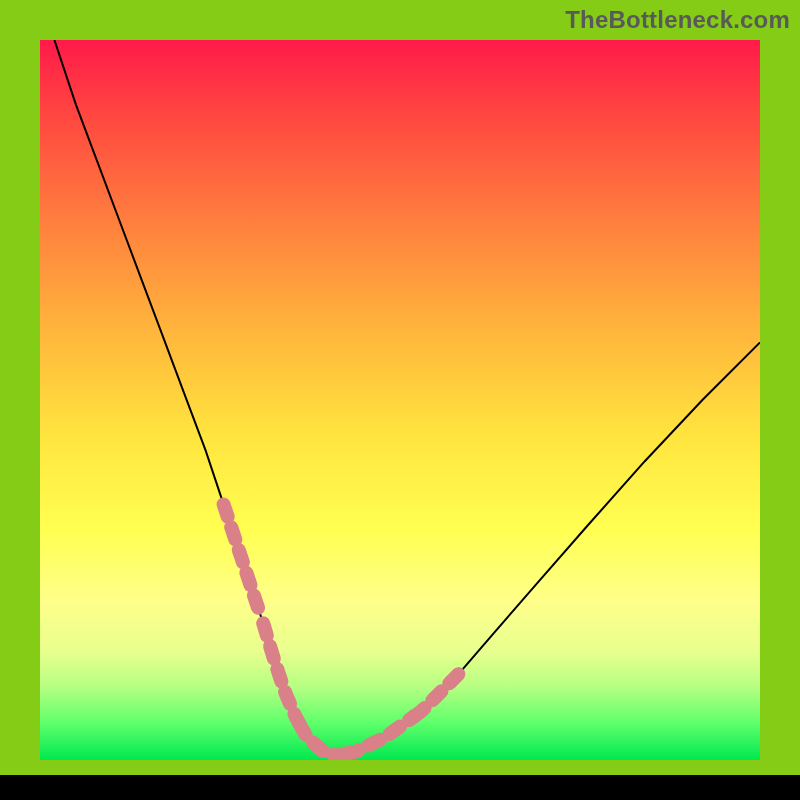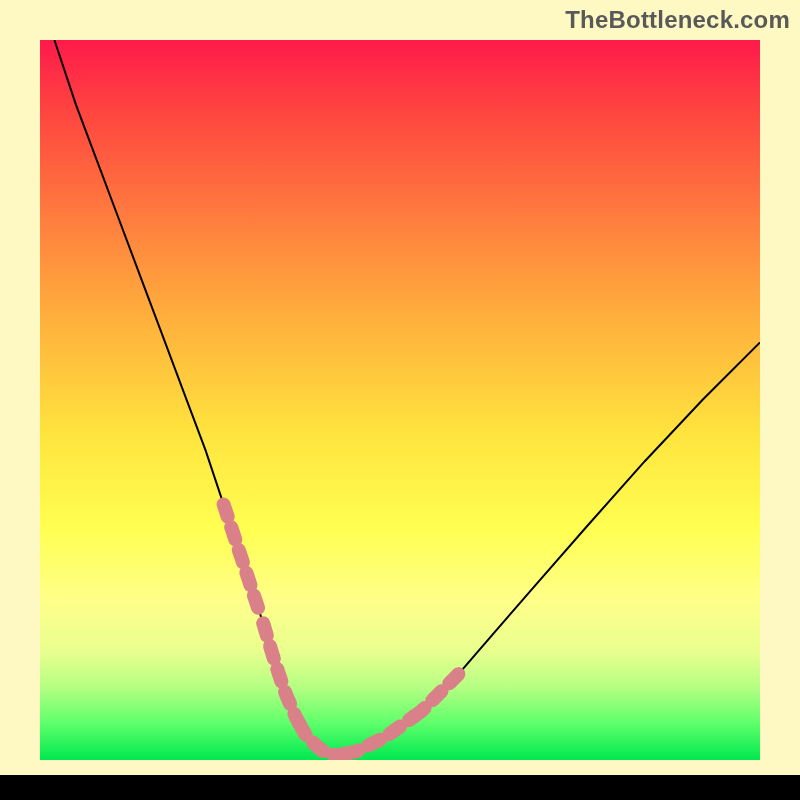--- a/index.html
+++ b/index.html
@@ -9,21 +9,21 @@
     height: 800px;
     background: #000;
     font-family: Arial, Helvetica, sans-serif;
   }
   .frame {
     position: absolute;
     left: 0;
     top: 0;
     width: 800px;
     height: 775px;
-    background: #fef9c3;
+    background: #84cc16;
   }
   .plot-area {
     position: absolute;
     left: 40px;
     top: 40px;
     width: 720px;
     height: 720px;
     overflow: hidden;
   }
   .gradient-bg {

